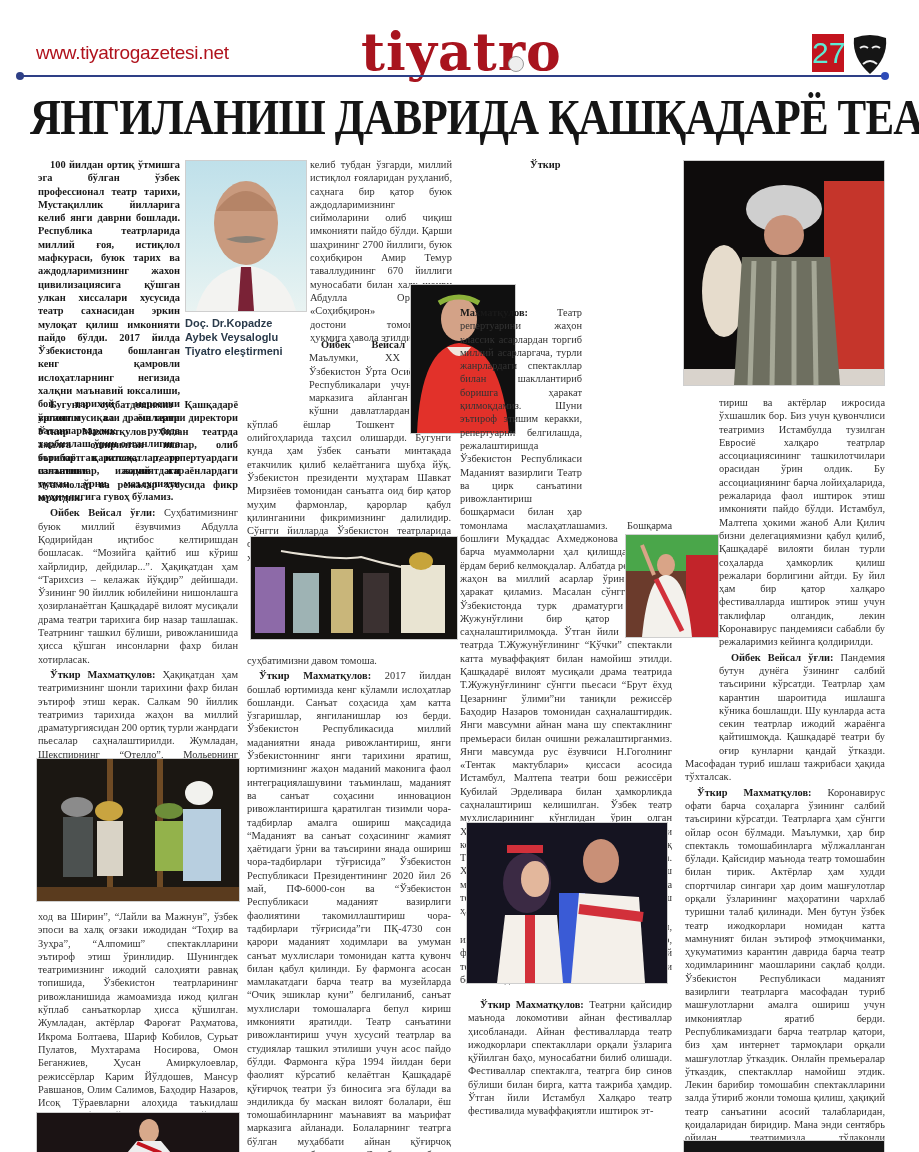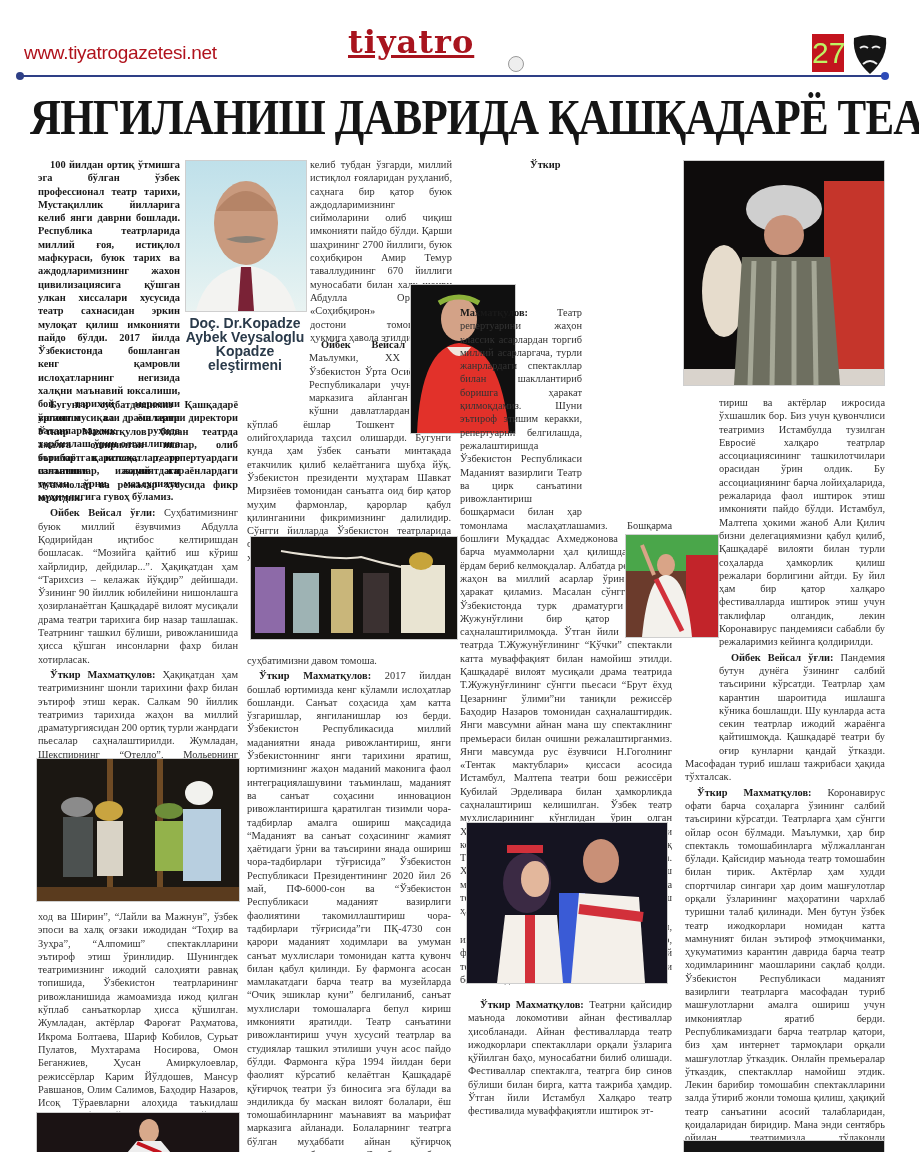--- a/index.html
+++ b/index.html
@@ -1,36 +1,36 @@
 <!DOCTYPE html>
 <html><head>
 <meta charset="utf-8">
 <style>
   html, body { margin:0; padding:0; background:#fff; }
   body { width:919px; height:1152px; position:relative; overflow:hidden; font-family:"Liberation Serif","DejaVu Serif",serif; color:#2a2a2a; }
   .abs { position:absolute; }
   
-  .site-url { left:24px; top:42px; font-family:"Liberation Sans",sans-serif; font-size:19px; color:#b0121c; letter-spacing:-0.3px; }
-  .logo { left:348px; top:26px; font-family:"DejaVu Serif","Liberation Serif",serif; font-weight:bold; font-size:32px; color:#a8141e; letter-spacing:1px; line-height:1;text-decoration:underline; }
+  .site-url { left:36px; top:42px; font-family:"Liberation Sans",sans-serif; font-size:19px; color:#b0121c; letter-spacing:-0.3px; }
+  .logo { left:361px; top:26px; font-family:"DejaVu Serif","Liberation Serif",serif; font-weight:bold; font-size:52px; color:#a8141e; letter-spacing:1px; line-height:1; }
   .logo-mark { left:508px; top:56px; width:14px; height:14px; border-radius:50%; border:1px solid #999; background:#eee; }
-  .page-num { left:812px; top:34px; width:32px; height:38px; background:#c3141e; color:#bef264; font-family:"Liberation Sans",sans-serif; font-size:30px; line-height:38px; text-align:center; }
+  .page-num { left:812px; top:34px; width:32px; height:38px; background:#c3141e; color:#5eead4; font-family:"Liberation Sans",sans-serif; font-size:30px; line-height:38px; text-align:center; }
   .mask { left:850px; top:32px; width:40px; height:44px; }
   .rule { left:20px; top:75px; width:865px; height:2px; background:#2e3f86; }
   .rule-dot-l { left:16px; top:72px; width:8px; height:8px; border-radius:50%; background:#2e3f86; }
   .rule-dot-r { left:881px; top:72px; width:8px; height:8px; border-radius:50%; background:#2e4bb8; }
   .headline { left:30px; top:92px; width:860px; font-family:"Liberation Serif",serif; font-weight:bold; font-size:50px; letter-spacing:-1px; color:#151515; transform:scaleX(0.86); transform-origin:left top; white-space:nowrap; line-height:1; }
 
   
   .txt { font-size:10.4px; line-height:13.3px; text-align:justify; color:#333; hyphens:auto; }
   .txt p { margin:2px; text-indent:12px; }
   .txt b { color:#1a1a1a; }
   .lead { font-weight:bold; color:#1a1a1a; }
 
   .photo { overflow:hidden; border:1px solid #cfcfcf; }
-  .caption { font-family:"Liberation Sans",sans-serif; font-size:14px; font-weight:bold; color:#2a3a4a; text-align:center; line-height:14px; }
+  .caption { font-family:"Liberation Sans",sans-serif; font-size:11px; font-weight:bold; color:#2a3a4a; line-height:14px; }
 </style>
 </head>
 <body>
 
 <div class="abs site-url">www.tiyatrogazetesi.net</div>
 <div class="abs logo">tiyatro</div>
 <div class="abs logo-mark"></div>
 <div class="abs page-num">27</div>
 <div class="abs mask">
   <svg width="40" height="44" viewBox="0 0 40 44">
@@ -54,21 +54,21 @@
     <ellipse cx="60" cy="62" rx="32" ry="42" fill="#c99a7e"></ellipse>
     <path d="M30 50 Q60 10 90 50" fill="#b58467"></path>
     <path d="M40 78 Q60 72 80 78 Q60 86 40 78Z" fill="#8a8176"></path>
     <path d="M10 150 Q20 110 60 104 Q100 110 110 150Z" fill="#f3f3f1"></path>
     <path d="M55 106 L65 106 L68 150 L52 150Z" fill="#7a2236"></path>
   </svg>
 </div>
 <div class="abs caption" style="left:185px;top:316px;width:120px;">
   <div>Doç. Dr.Kopadze</div>
   <div>Aybek Veysaloglu</div>
-  <div>Kopadze eleştirmeni</div>
+  <div>Tiyatro eleştirmeni</div>
 </div>
 <div class="abs txt" style="left:36px;top:396px;width:204px;">
   <p class="lead">Бугунги суҳбатдошимиз Қашқадарё вилоят мусиқали драма театри директори Ўткир Махматқулов билан театрда амалга оширилган ишлар, олиб борилаётган ислоҳатлар, репертуардаги изланишлар, ижодий жараёнлардаги муаммолар ва режалар хусусида фикр юритдик.</p>
   <p><b>Ойбек Вейсал ўғли:</b> <span>Суҳбатимизнинг буюк миллий ёзувчимиз Абдулла Қодирийдан иқтибос келтиришдан бошласак. “Мозийга қайтиб иш кўриш хайрлидир, дейдилар...”. Ҳақиқатдан ҳам “Тарихсиз – келажак йўқдир” дейишади. Ўзининг 90 йиллик юбилейини нишонлашга ҳозирланаётган Қашқадарё вилоят мусиқали драма театри тарихига бир назар ташлашак. Театрнинг ташкил бўлиши, ривожланишида ҳисса қўшган инсонларни фахр билан хотирласак.</span></p>
   <p><b>Ўткир Махматқулов:</b> <span>Ҳақиқатдан ҳам театримизнинг шонли тарихини фахр билан эътироф этиш керак. Салкам 90 йиллик театримиз тарихида жаҳон ва миллий драматургиясидан 200 ортиқ турли жанрдаги пьесалар саҳналаштирилди. Жумладан, Шекспирнинг “Отелло”, Мольернинг “Зўраки табиб”, Айтматовнинг “Оқ кема”, Ҳокимбековнинг “Аршин малалан”, Гулханийнинг “Халила”, Дельмарнинг “Ғарiблар”, Навоийнинг “Фар-</span></p>
 </div>
 <div class="abs photo" style="left:36px;top:758px;width:202px;height:142px;background:#1b1712;">
   <svg width="202" height="142" viewBox="0 0 202 142">
     <rect x="70" y="0" width="6" height="142" fill="#6e4a24"></rect>
     <rect x="120" y="0" width="6" height="142" fill="#6e4a24"></rect>

